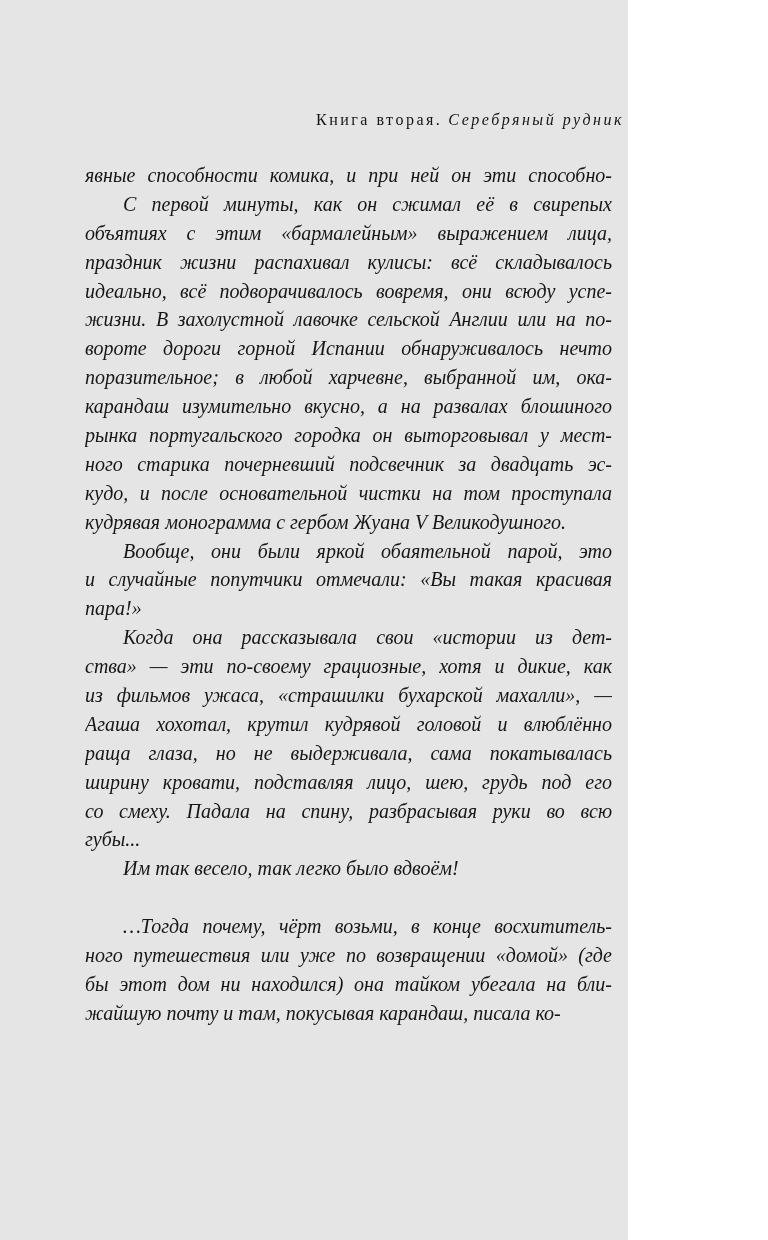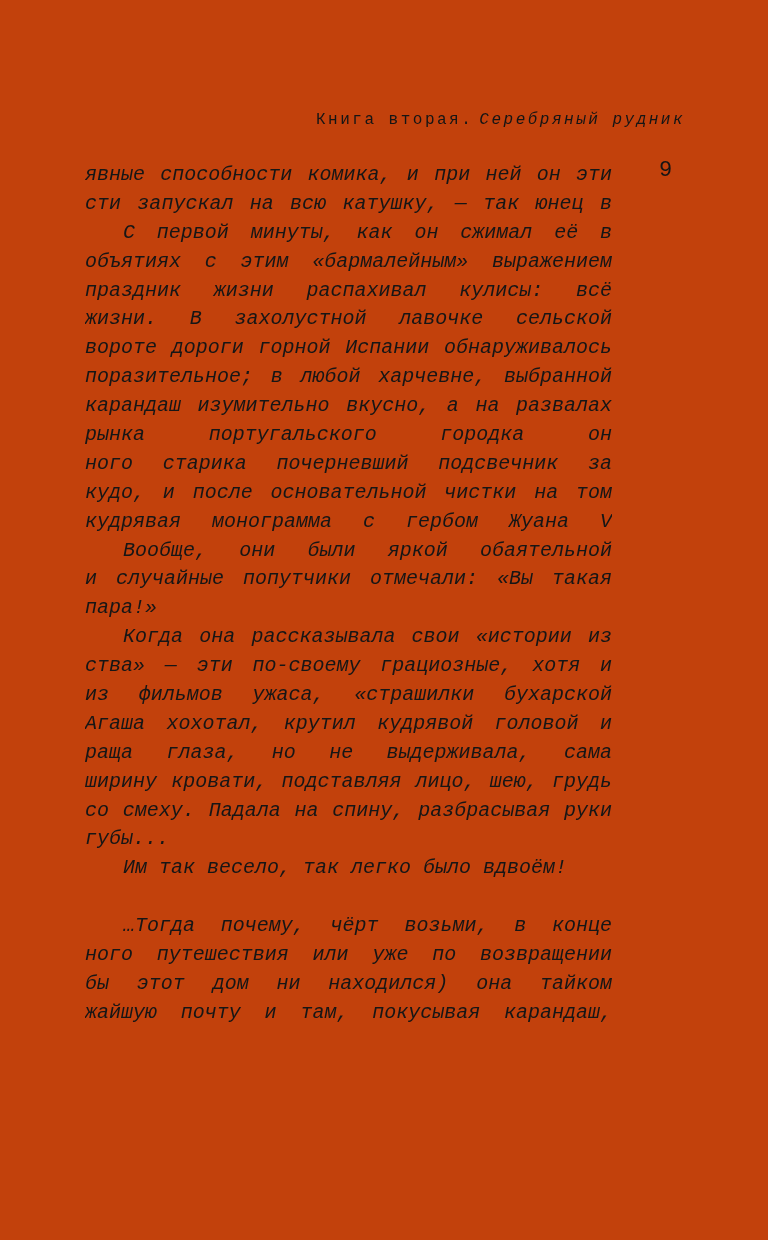--- a/index.html
+++ b/index.html
@@ -4,25 +4,24 @@
 <style>
   * { margin:0; padding:0; box-sizing:border-box; }
   html,body { width:768px; height:1240px; }
   body {
     background:#ffffff;
     font-family:"Liberation Serif", serif;
     color:#1a1a1a;
   }
   .page {
     position:relative;
-    width:768px;
+    width:628px;
     height:1240px;
-    background:#c2410c;
+    background:#e5e5e5;
     overflow:hidden;
-    font-family:Liberation Mono, monospace;
   }
   .running-header {
     position:absolute;
     top:111px;
     left:316px;
     white-space:nowrap;
     font-size:16px;
     letter-spacing:2.5px;
     color:#151515;
   }
@@ -67,26 +66,26 @@
 <body>
 
 <div class="page">
   <div class="running-header">
     <span class="part">Книга вторая.</span><span class="chapter">Серебряный рудник</span>
   </div>
   <div class="page-number">9</div>
   <div class="body-text">
       <div class="para">
         <div class="line">явные способности комика, и при ней он эти способно-</div>
-        <div class="line">сти запускал на всю катушку, — так юнец в азарте</div>
       </div>
       <div class="para indent">
         <div class="line">С первой минуты, как он сжимал её в свирепых</div>
         <div class="line">объятиях с этим «бармалейным» выражением лица,</div>
         <div class="line">праздник жизни распахивал кулисы: всё складывалось</div>
+        <div class="line">идеально, всё подворачивалось вовремя, они всюду успе-</div>
         <div class="line">жизни. В захолустной лавочке сельской Англии или на по-</div>
         <div class="line">вороте дороги горной Испании обнаруживалось нечто</div>
         <div class="line">поразительное; в любой харчевне, выбранной им, ока-</div>
         <div class="line">карандаш изумительно вкусно, а на развалах блошиного</div>
         <div class="line">рынка португальского городка он выторговывал у мест-</div>
         <div class="line">ного старика почерневший подсвечник за двадцать эс-</div>
         <div class="line">кудо, и после основательной чистки на том проступала</div>
         <div class="line last">кудрявая монограмма с гербом Жуана V Великодушного.</div>
       </div>
       <div class="para indent">

